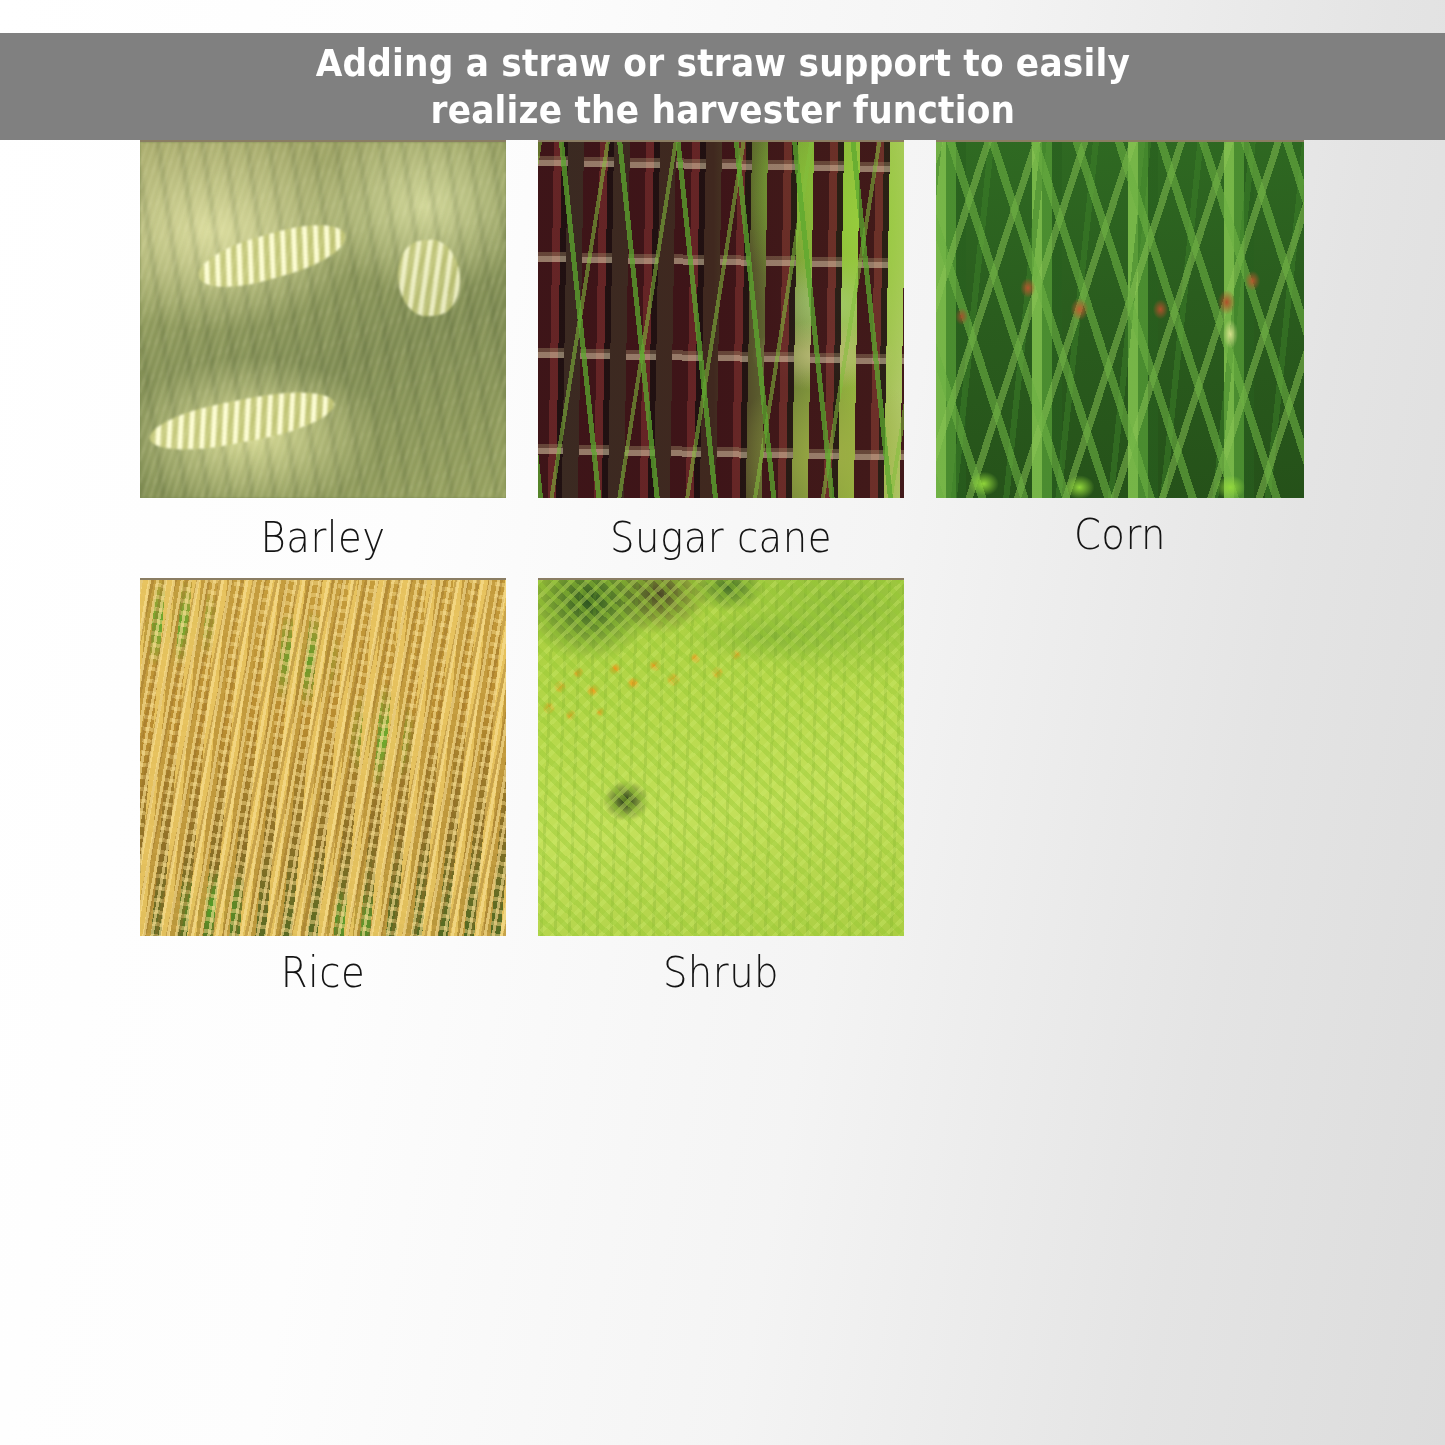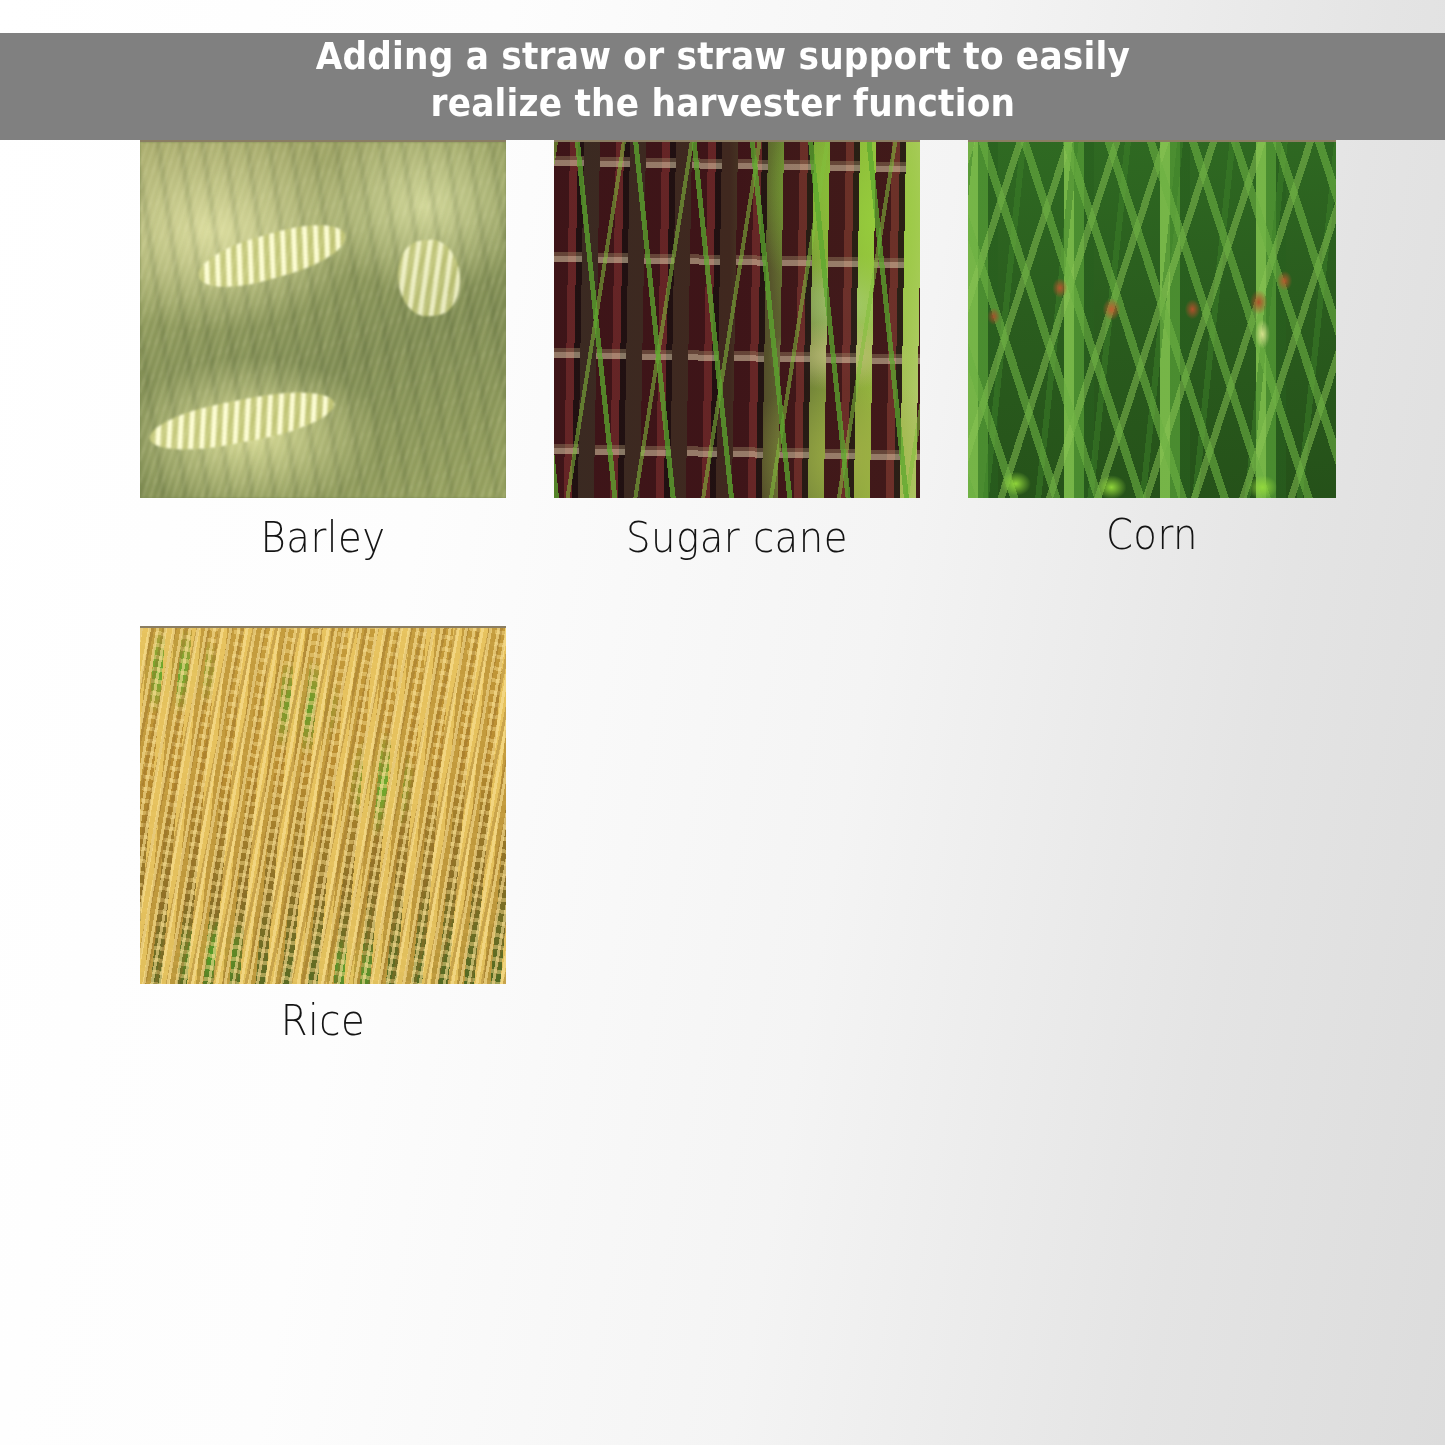--- a/index.html
+++ b/index.html
@@ -24,21 +24,21 @@
 
   
   #banner {
     position: absolute;
     left: 0;
     top: 33px;
     width: 1445px;
     height: 107px;
     background: #808080;
     display: flex;
-    align-items: flex-start;
+    align-items: center;
     justify-content: center;
     z-index: 5;
   }
   #banner-text {
     color: #ffffff;
     font-family: "DejaVu Sans", sans-serif;
     font-weight: bold;
     font-size: 37px;
     line-height: 47px;
     letter-spacing: 0.2px;
@@ -50,21 +50,20 @@
   
   #grid {
     position: absolute;
     left: 140px;
     top: 140px;
     width: 1166px;
     display: grid;
     grid-template-columns: 366px 366px 368px;
     column-gap: 32px;
     row-gap: 0;
-    gap: 48px;
   }
   .cell {
     width: 100%;
   }
   .photo {
     position: relative;
     width: 100%;
     height: 358px;
     overflow: hidden;
     border-top: 2px solid #8a7d63;
@@ -431,15 +430,25 @@
         <div class="layer rice-bg"></div>
         <div class="layer rice-green"></div>
         <div class="layer rice-panicles"></div>
         <div class="layer rice-grains"></div>
       </div>
       <div class="caption">Rice</div>
     </div>
 
 
 
+    <div class="cell row3">
+      <div class="photo">
+        <div class="layer shrub-bg"></div>
+        <div class="layer shrub-band"></div>
+        <div class="layer shrub-dark"></div>
+        <div class="layer shrub-marigolds"></div>
+        <div class="layer shrub-texture"></div>
+      </div>
+      <div class="caption">Shrub</div>
+    </div>
 
   </div>
 </div>
 
 </body></html>

